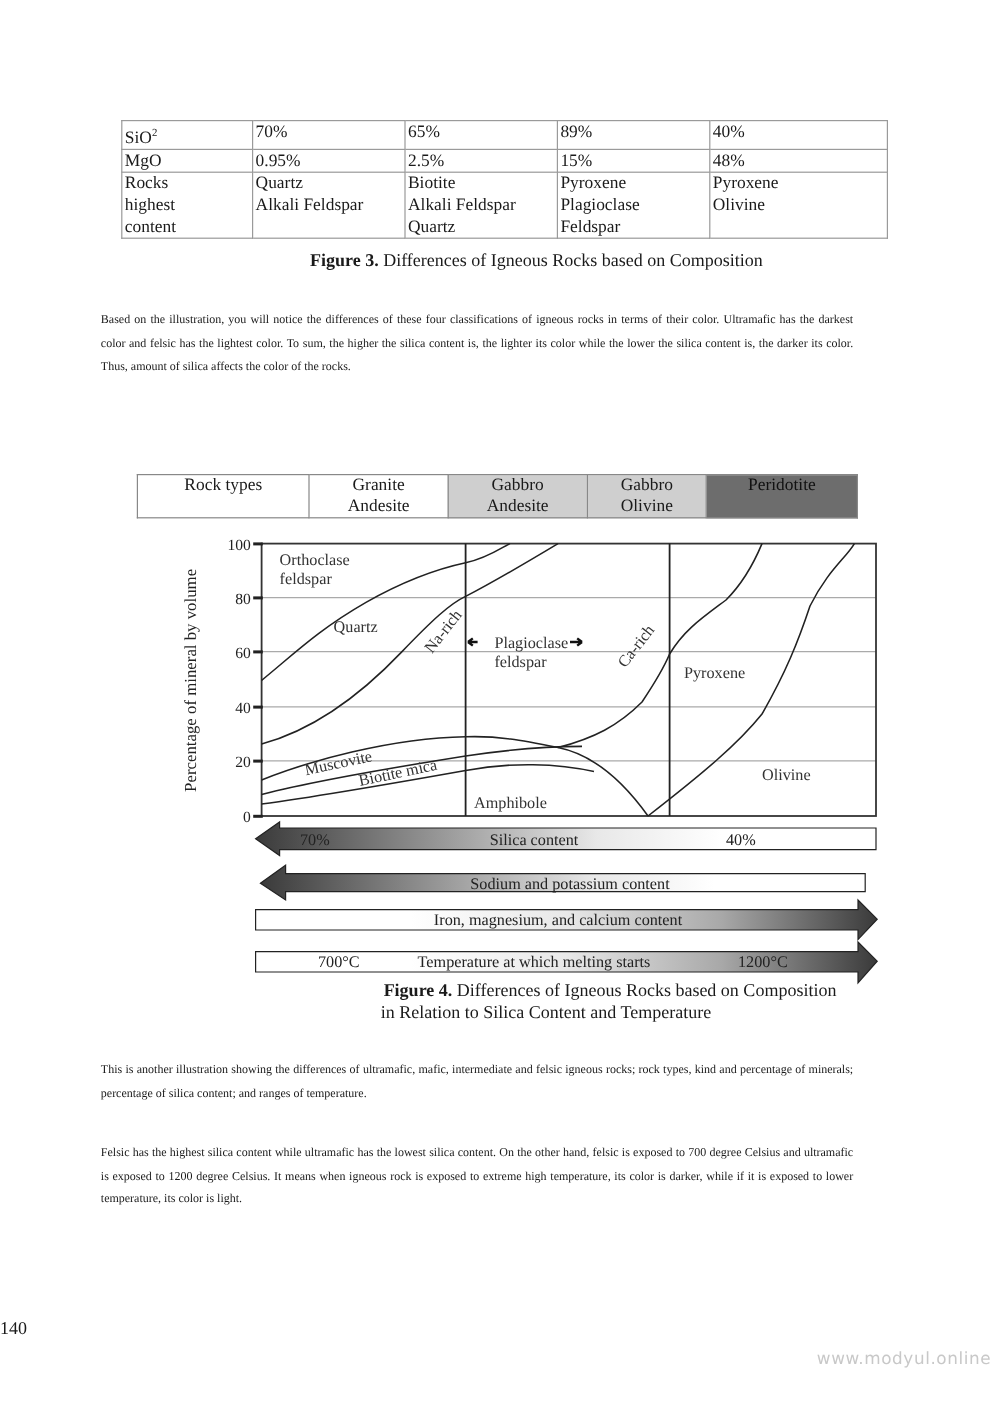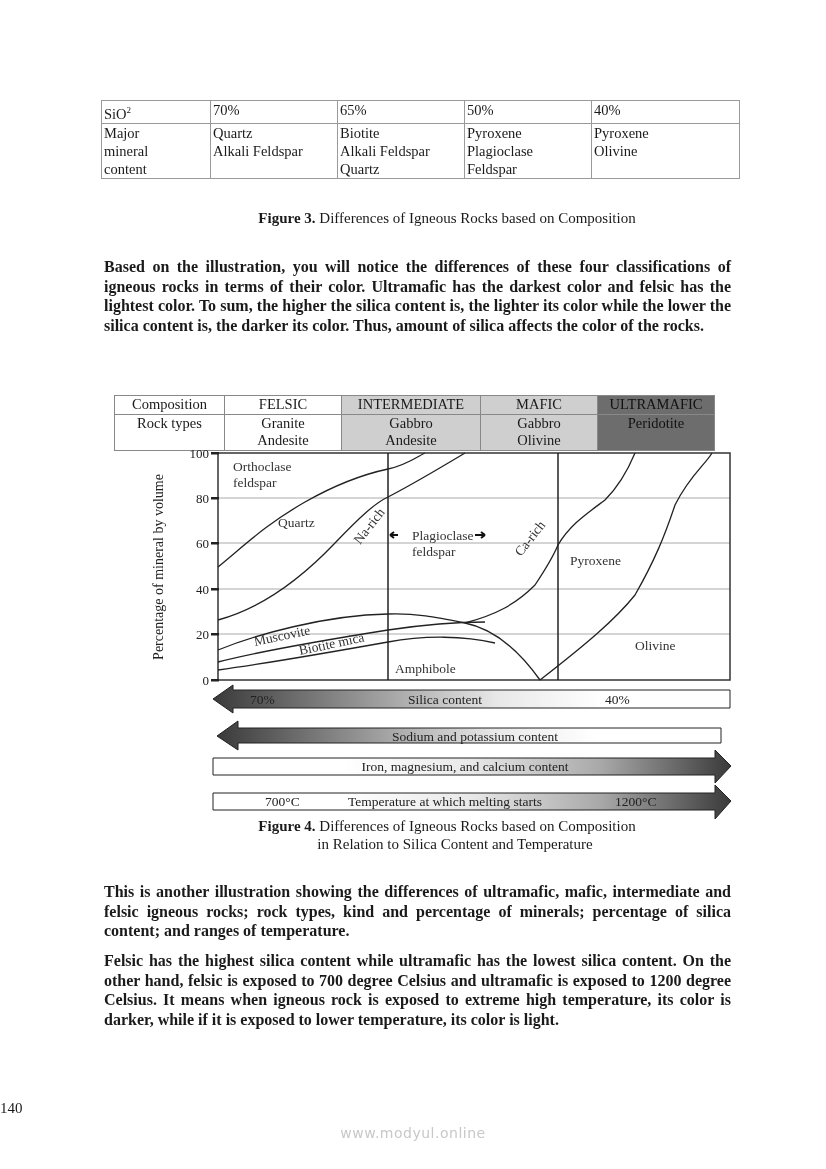--- a/index.html
+++ b/index.html
@@ -4,49 +4,56 @@
 <style>
   html, body { margin:0; padding:0; background:#fff; }
   body { width:826px; height:1169px; position:relative; overflow:hidden;
          font-family:"DejaVu Serif","Liberation Serif",serif; color:#1a1a1a; }
   table.t3 { position:absolute; left:101px; top:100px; width:639px; border-collapse:collapse;
              font-family:"Liberation Serif",serif; font-size:14.5px; line-height:18px; }
   table.t3 td { border:1px solid #9a9a9a; text-align:left; padding:0 2px; vertical-align:top; }
   .caption { position:absolute; left:0; width:826px; text-align:center;
              font-family:"Liberation Serif",serif; font-size:15px; line-height:18px;margin-left:34px; }
   .caption b { font-weight:bold; }
-  .para { position:absolute; left:104px; width:627px; font-family:"Liberation Serif",serif;
-          font-size:16px; line-height:19.5px; text-align:justify; margin:0;font-weight:bold; }
+  .para { position:absolute; left:84px; width:627px; font-family:"Liberation Serif",serif;
+          font-size:10px; line-height:19.5px; text-align:justify; margin:0; }
   table.t4 { position:absolute; left:114px; top:395px; width:601px; border-collapse:collapse;
              font-family:"Liberation Serif",serif; font-size:14.5px; line-height:17.5px; }
   table.t4 td { border:1px solid #888; text-align:center; padding:0 2px; vertical-align:top; }
   .bgw { background:#fff; } .bgl { background:#cfcfcf; } .bgd { background:#6d6d6d; color:#111; }
   .chart-svg { position:absolute; left:145px; top:445px; }
   .arrow-label { font-family:"Liberation Serif",serif; font-size:13.5px; }
   .pagenum { position:absolute; left:0; width:826px; top:1100px; text-align:left;
              font-family:"Liberation Serif",serif; font-size:15px; }
-  .watermark { position:absolute; left:0; width:826px; top:1125px; text-align:center;
+  .watermark { position:absolute; left:0; width:826px; top:1125px; text-align:right;
                font-family:"DejaVu Sans",sans-serif; font-size:14px; color:#c8c8c8; letter-spacing:0.5px; }
 </style>
 </head>
 <body>
 
 <table class="t3">
   <tbody>
       <tr>
     <td style="width:104px"><span>SiO</span><sup style="font-size:9px">2</sup></td>
     <td style="width:122px">70%</td>
     <td style="width:122px">65%</td>
-    <td style="width:122px">50%</td>
+    <td style="width:122px">89%</td>
     <td>40%</td>
   </tr>
   <tr>
-    <td>
-      <div>Major</div>
-      <div>mineral</div>
+    <td>MgO</td>
+    <td>0.95%</td>
+    <td>2.5%</td>
+    <td>15%</td>
+    <td>48%</td>
+  </tr>
+  <tr>
+    <td>
+      <div>Rocks</div>
+      <div>highest</div>
       <div>content</div>
     </td>
     <td>
       <div>Quartz</div>
       <div>Alkali Feldspar</div>
     </td>
     <td>
       <div>Biotite</div>
       <div>Alkali Feldspar</div>
       <div>Quartz</div>
@@ -65,27 +72,20 @@
   </table>
 
 <div class="caption" style="top:209px">
   <b>Figure 3.</b><span> Differences of Igneous Rocks based on Composition</span>
 </div>
 
 <p class="para" style="top:257px">Based on the illustration, you will notice the differences of these four classifications of igneous rocks in terms of their color. Ultramafic has the darkest color and felsic has the lightest color. To sum, the higher the silica content is, the lighter its color while the lower the silica content is, the darker its color. Thus, amount of silica affects the color of the rocks.</p>
 
 <table class="t4">
   <tbody>
-      <tr>
-    <td class="bgw" style="width:105px">Composition</td>
-    <td class="bgw" style="width:112px">FELSIC</td>
-    <td class="bgl" style="width:134px">INTERMEDIATE</td>
-    <td class="bgl" style="width:112px">MAFIC</td>
-    <td class="bgd">ULTRAMAFIC</td>
-  </tr>
   <tr>
     <td class="bgw">Rock types</td>
     <td class="bgw">
       <div>Granite</div>
       <div>Andesite</div>
     </td>
     <td class="bgl">
       <div>Gabbro</div>
       <div>Andesite</div>
     </td>
@@ -190,21 +190,21 @@
 
   <g>
     <path d="M68 348 L570 348 L570 340 L586 356 L570 374 L570 365 L68 365 Z" fill="url(#gR)" stroke="#222" stroke-width="1"></path>
     <text x="120" y="361" class="arrow-label" fill="#222">700°C</text>
     <text x="300" y="361" class="arrow-label" fill="#222" text-anchor="middle">Temperature at which melting starts</text>
     <text x="470" y="361" class="arrow-label" fill="#222">1200°C</text>
   </g>
 </svg>
 
 <div class="caption" style="top:817px">
-  <div style="margin-left:-130px; display:inline-block; width:500px; text-align:center; padding-left:130px;">
+  <div style="margin-left:-130px; display:inline-block; width:500px; text-align:right; padding-left:130px;">
     <b>Figure 4.</b><span> Differences of Igneous Rocks based on Composition</span>
   </div>
 </div>
 <div class="caption" style="top:835px; padding-left:8px;">in Relation to Silica Content and Temperature</div>
 
 <p class="para" style="top:882px">This is another illustration showing the differences of ultramafic, mafic, intermediate and felsic igneous rocks; rock types, kind and percentage of minerals; percentage of silica content; and ranges of temperature.</p>
 <p class="para" style="top:951px">Felsic has the highest silica content while ultramafic has the lowest silica content. On the other hand, felsic is exposed to 700 degree Celsius and ultramafic is exposed to 1200 degree Celsius. It means when igneous rock is exposed to extreme high temperature, its color is darker, while if it is exposed to lower temperature, its color is light.</p>
 
 <div class="pagenum">140</div>
 <div class="watermark">www.modyul.online</div>

